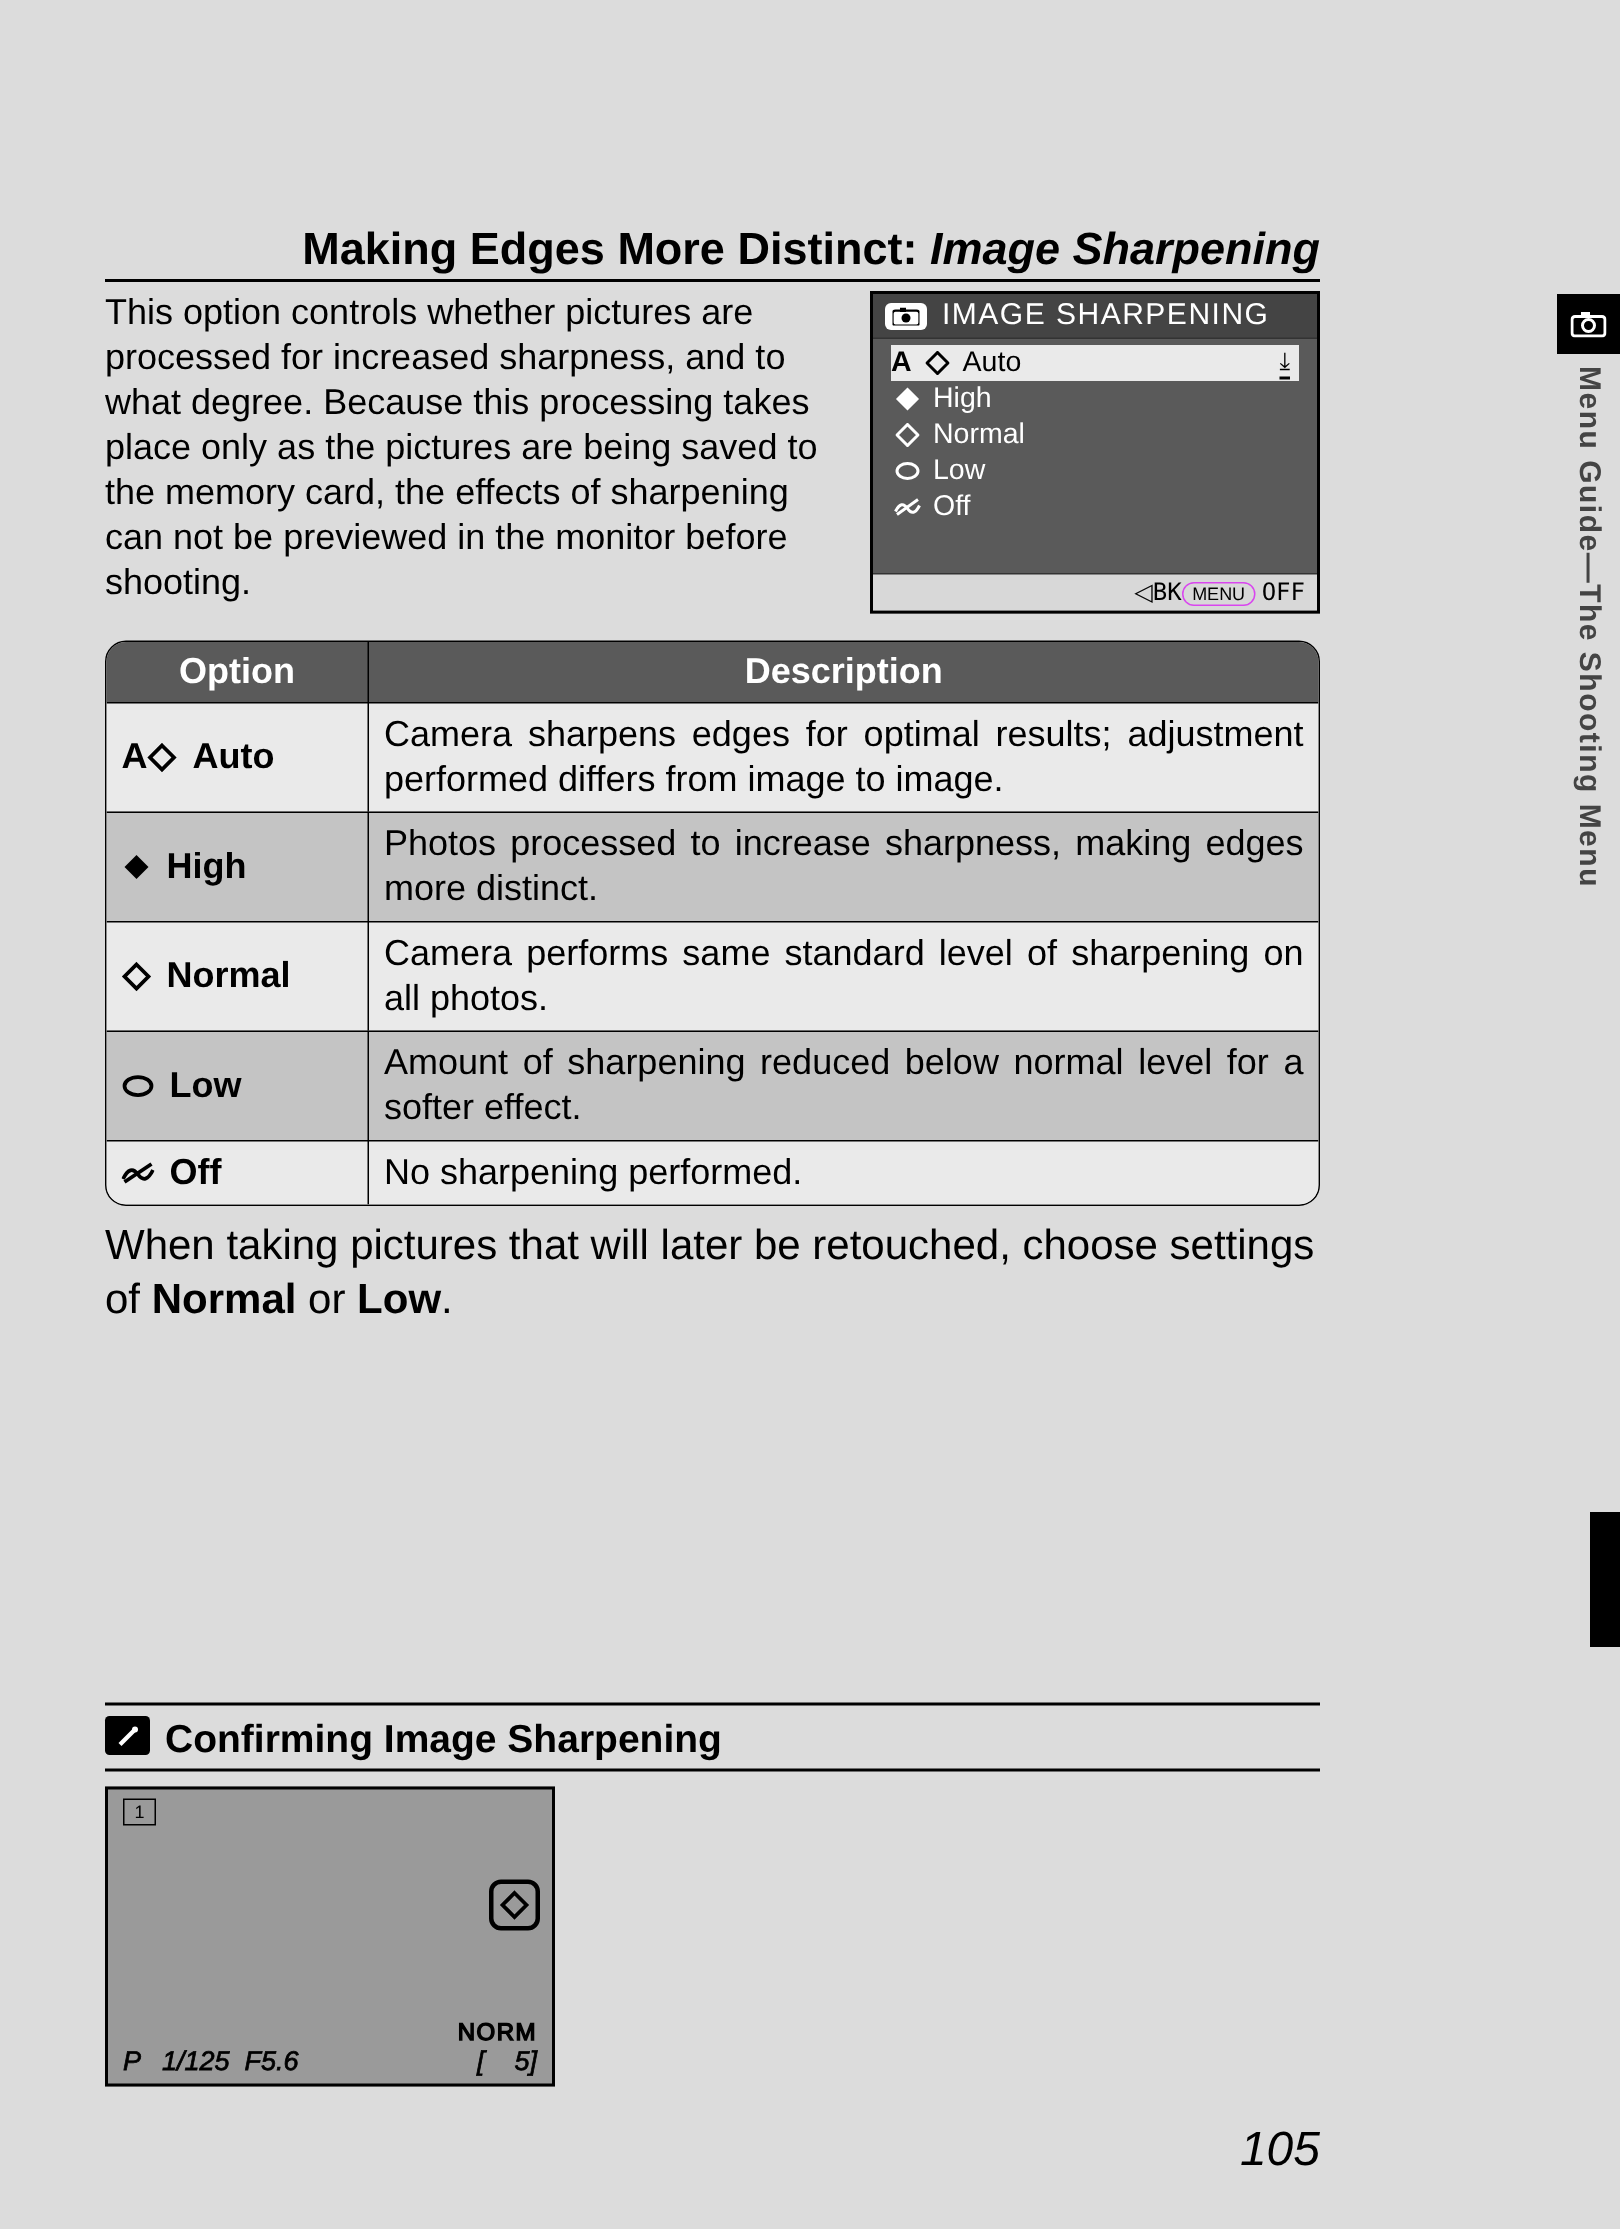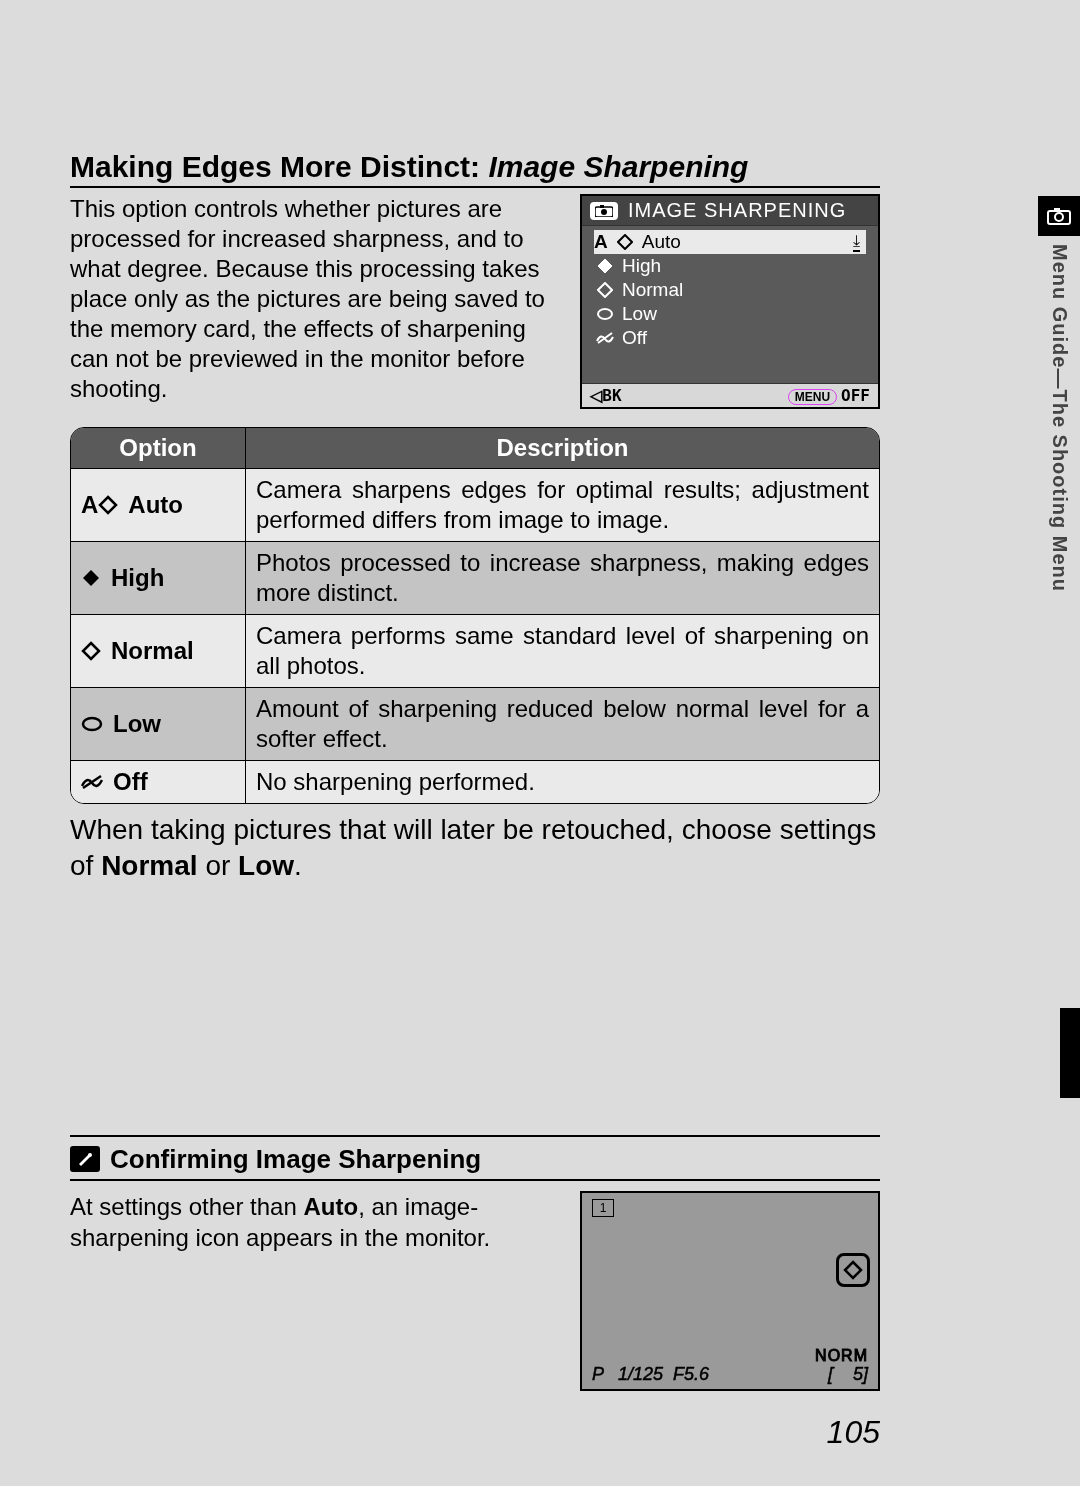--- a/index.html
+++ b/index.html
@@ -16,20 +16,21 @@
     left: 70px;
     top: 150px;
     width: 810px;
   }
   .section-heading {
     font-size: 30px;
     font-weight: bold;
     border-bottom: 2px solid #000;
     padding-bottom: 2px;
     margin-bottom: 6px;
+    text-align: right;
   }
   .section-heading .italic { font-style: italic; }
   .intro-block { display: flex; gap: 20px; }
   .intro-text {
     flex: 1;
     font-size: 24px;
     line-height: 1.25;
   }
   .camera-screen {
     width: 300px;
@@ -78,25 +79,24 @@
     position: absolute;
     right: 6px;
     font-size: 16px;
     color: #000;
     border-bottom: 2px solid #000;
   }
   .cs-icon { width: 22px; display: inline-flex; justify-content: center; }
   .cs-footer {
     background: #d8d8d8;
     display: flex;
-    justify-content: space-between;
+    justify-content: flex-end;
     padding: 2px 8px;
     font-size: 16px;
     border-top: 1px solid #333;
-    font-weight: bold;
   }
   .cs-footer .menu-pill {
     display: inline-block;
     border: 1px solid #d946ef;
     border-radius: 10px;
     padding: 0 6px;
     font-size: 12px;
     margin-right: 4px;
   }
   .opt-table {
@@ -137,21 +137,20 @@
   .note-text b { font-weight: bold; }
   .subsection {
     margin-top: 250px;
   }
   .sub-rule-top {
     border-top: 2px solid #000;
     height: 6px;
   }
   .sub-heading-bar {
     display: flex;
-    align-items: center;
     gap: 10px;
     border-bottom: 2px solid #000;
     padding: 3px 0 4px 0;
   }
   .sub-heading-icon {
     width: 30px; height: 26px;
     background: #000;
     color: #fff;
     display: flex;
     align-items: center;
@@ -414,23 +413,20 @@
       <span class="sub-heading-icon">
         <svg width="18" height="18" viewBox="0 0 18 18">
             <rect x="0" y="0" width="18" height="18" fill="#000"></rect>
             <path d="M3 14 L13 4 L15 6 L5 16 Z" fill="#fff"></path>
             <circle cx="14" cy="5" r="2" fill="#fff"></circle>
           </svg>
       </span>
       <span class="sub-heading-text">Confirming Image Sharpening</span>
     </div>
     <div class="sub-body">
-      <p class="sub-body-text">
-        <span>At settings other than </span><b>Auto</b><span>, an image-sharpening icon appears in the monitor.</span>
-      </p>
       <div class="monitor-screen">
         <div class="monitor-top-icon">
             <span>1</span>
           </div>
         <div class="monitor-side-icon">
           <svg width="20" height="20" viewBox="0 0 20 20">
               <path d="M10 2 L18 10 L10 18 L2 10 Z" fill="none" stroke="#000" stroke-width="2.5"></path>
             </svg>
         </div>
         <div class="monitor-norm">NORM</div>

